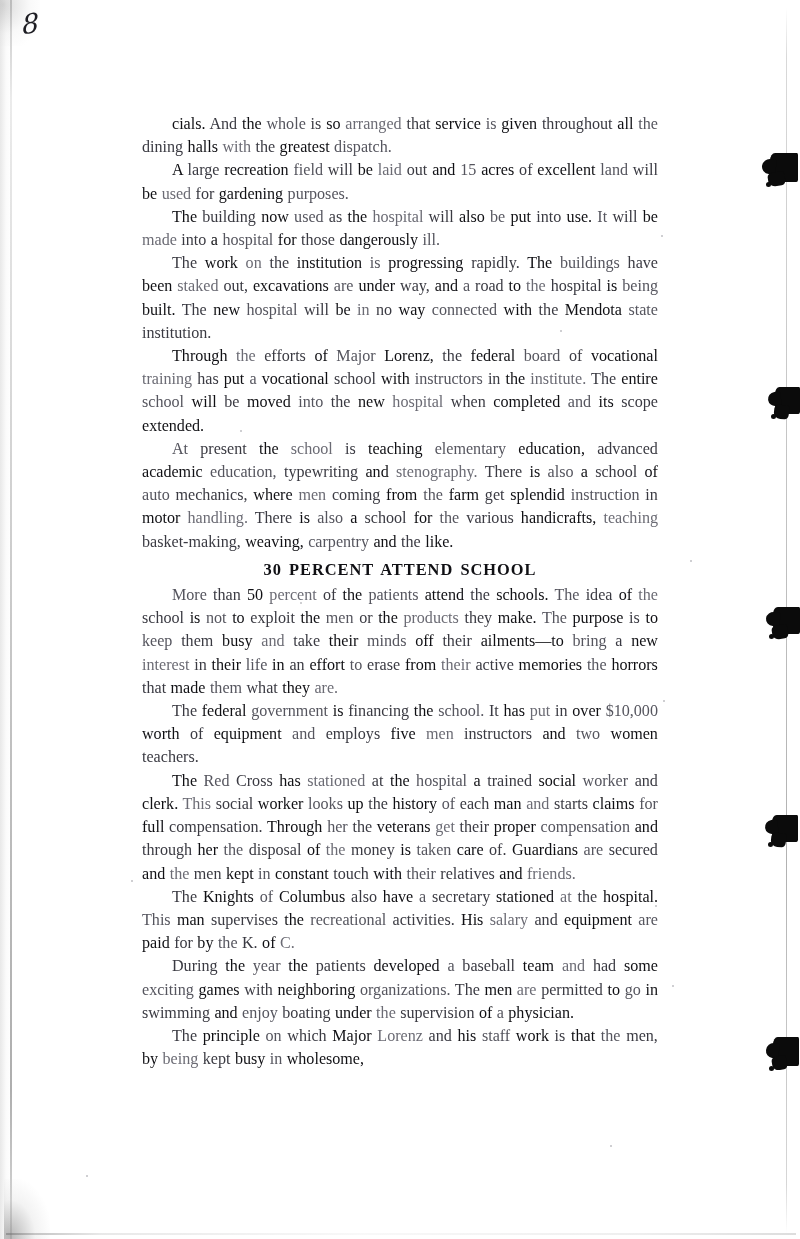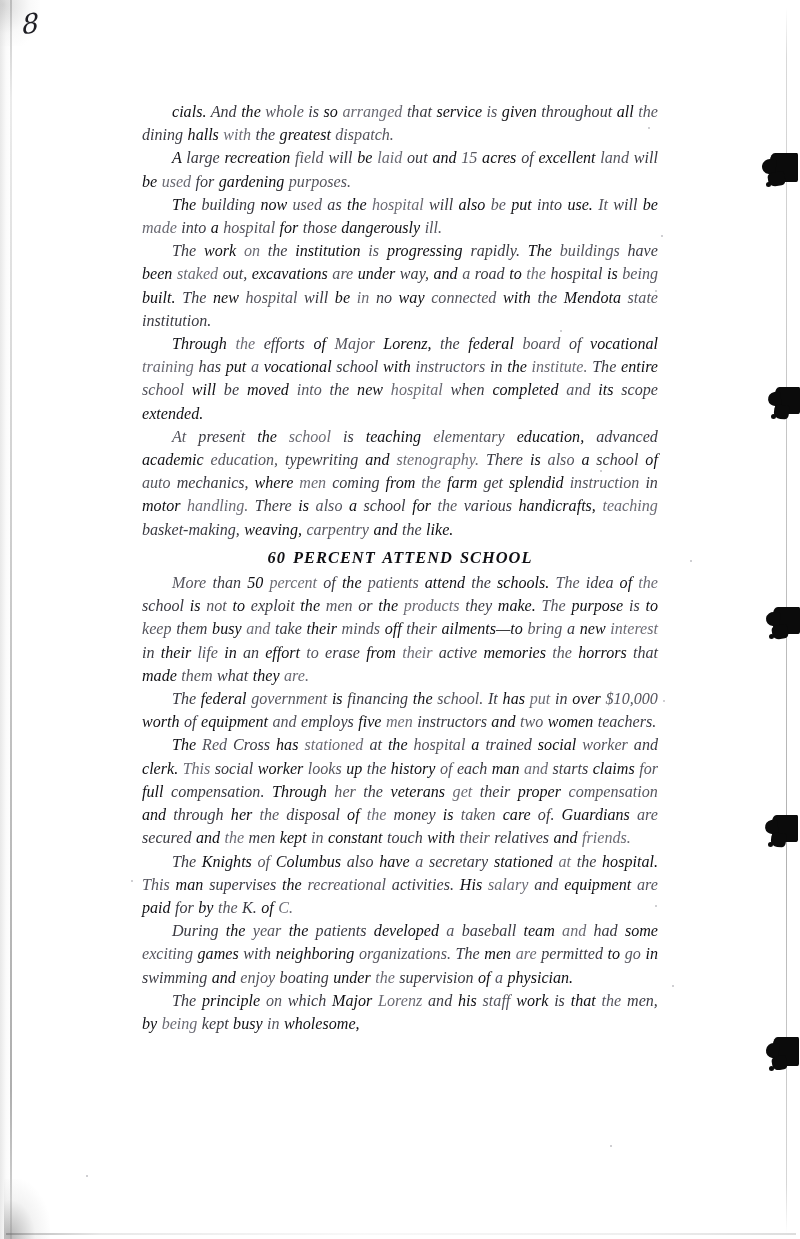--- a/index.html
+++ b/index.html
@@ -113,26 +113,25 @@
   }
   .clip .blob {
     position: absolute;
     background: #0b0b0b;
   }
 
   
   .column {
     position: absolute;
     left: 142px;
-    top: 100px;
+    top: 112px;
     width: 516px;
     color: #101014;
     font-size: 16.1px;
     line-height: 23.2px;
-    font-style: italic;
   }
   .para {
     margin: 0;
     text-align: justify;
     text-indent: 30px;
     text-justify: inter-word;
     word-spacing: 0.4px;
   }
   .heading {
     margin: 5px 0 2px 0;
@@ -213,21 +212,21 @@
       </div>
     </div>
 
   <div class="column" id="text-column">
       <p class="para"><span>cials.</span>  <span class="fade1">And</span> <span>the</span> <span class="fade2">whole</span> <span class="fade1">is</span> <span>so</span> <span class="fade3">arranged</span> <span class="fade1">that</span> <span>service</span> <span class="fade2">is</span> <span>given</span> <span class="fade1">throughout</span> <span>all</span> <span class="fade2">the</span> <span class="fade1">dining</span> <span>halls</span> <span class="fade3">with</span> <span class="fade1">the</span> <span>greatest</span> <span class="fade2">dispatch.</span></p>
       <p class="para"><span>A</span> <span class="fade1">large</span> <span>recreation</span> <span class="fade2">field</span> <span class="fade1">will</span> <span>be</span> <span class="fade3">laid</span> <span class="fade1">out</span> <span>and</span> <span class="fade2">15</span> <span>acres</span> <span class="fade1">of</span> <span>excellent</span> <span class="fade2">land</span> <span class="fade1">will</span> <span>be</span> <span class="fade3">used</span> <span class="fade1">for</span> <span>gardening</span> <span class="fade2">purposes.</span></p>
       <p class="para"><span>The</span> <span class="fade1">building</span> <span>now</span> <span class="fade2">used</span> <span class="fade1">as</span> <span>the</span> <span class="fade3">hospital</span> <span class="fade1">will</span> <span>also</span> <span class="fade2">be</span> <span>put</span> <span class="fade1">into</span> <span>use.</span>  <span class="fade2">It</span> <span class="fade1">will</span> <span>be</span> <span class="fade3">made</span> <span class="fade1">into</span> <span>a</span> <span class="fade2">hospital</span> <span>for</span> <span class="fade1">those</span> <span>dangerously</span> <span class="fade2">ill.</span></p>
       <p class="para"><span class="fade1">The</span> <span>work</span> <span class="fade3">on</span> <span class="fade1">the</span> <span>institution</span> <span class="fade2">is</span> <span>progressing</span> <span class="fade1">rapidly.</span> <span>The</span> <span class="fade2">buildings</span> <span class="fade1">have</span> <span>been</span> <span class="fade3">staked</span> <span class="fade1">out,</span> <span>excavations</span> <span class="fade2">are</span> <span>under</span> <span class="fade1">way,</span> <span>and</span> <span class="fade2">a</span> <span class="fade1">road</span> <span>to</span> <span class="fade3">the</span> <span class="fade1">hospital</span> <span>is</span> <span class="fade2">being</span> <span>built.</span>  <span class="fade1">The</span> <span>new</span> <span class="fade2">hospital</span> <span class="fade1">will</span> <span>be</span> <span class="fade3">in</span> <span class="fade1">no</span> <span>way</span> <span class="fade2">connected</span> <span>with</span> <span class="fade1">the</span> <span>Mendota</span> <span class="fade2">state</span> <span class="fade1">institution.</span></p>
       <p class="para"><span>Through</span> <span class="fade3">the</span> <span class="fade1">efforts</span> <span>of</span> <span class="fade2">Major</span> <span>Lorenz,</span> <span class="fade1">the</span> <span>federal</span> <span class="fade2">board</span> <span class="fade1">of</span> <span>vocational</span> <span class="fade3">training</span> <span class="fade1">has</span> <span>put</span> <span class="fade2">a</span> <span>vocational</span> <span class="fade1">school</span> <span>with</span> <span class="fade2">instructors</span> <span class="fade1">in</span> <span>the</span> <span class="fade3">institute.</span>  <span class="fade1">The</span> <span>entire</span> <span class="fade2">school</span> <span>will</span> <span class="fade1">be</span> <span>moved</span> <span class="fade2">into</span> <span class="fade1">the</span> <span>new</span> <span class="fade3">hospital</span> <span class="fade1">when</span> <span>completed</span> <span class="fade2">and</span> <span>its</span> <span class="fade1">scope</span> <span>extended.</span></p>
       <p class="para"><span class="fade2">At</span> <span class="fade1">present</span> <span>the</span> <span class="fade3">school</span> <span class="fade1">is</span> <span>teaching</span> <span class="fade2">elementary</span> <span>education,</span> <span class="fade1">advanced</span> <span>academic</span> <span class="fade2">education,</span> <span class="fade1">typewriting</span> <span>and</span> <span class="fade3">stenography.</span>  <span class="fade1">There</span> <span>is</span> <span class="fade2">also</span> <span>a</span> <span class="fade1">school</span> <span>of</span> <span class="fade2">auto</span> <span class="fade1">mechanics,</span> <span>where</span> <span class="fade3">men</span> <span class="fade1">coming</span> <span>from</span> <span class="fade2">the</span> <span>farm</span> <span class="fade1">get</span> <span>splendid</span> <span class="fade2">instruction</span> <span class="fade1">in</span> <span>motor</span> <span class="fade3">handling.</span>  <span class="fade1">There</span> <span>is</span> <span class="fade2">also</span> <span>a</span> <span class="fade1">school</span> <span>for</span> <span class="fade2">the</span> <span class="fade1">various</span> <span>handicrafts,</span> <span class="fade3">teaching</span> <span class="fade1">basket-making,</span> <span>weaving,</span> <span class="fade2">carpentry</span> <span>and</span> <span class="fade1">the</span> <span>like.</span></p>
-      <div class="heading">60 PERCENT ATTEND SCHOOL</div>
+      <div class="heading">30 PERCENT ATTEND SCHOOL</div>
       <p class="para"><span class="fade2">More</span> <span class="fade1">than</span> <span>50</span> <span class="fade3">percent</span> <span class="fade1">of</span> <span>the</span> <span class="fade2">patients</span> <span>attend</span> <span class="fade1">the</span> <span>schools.</span>  <span class="fade2">The</span> <span class="fade1">idea</span> <span>of</span> <span class="fade3">the</span> <span class="fade1">school</span> <span>is</span> <span class="fade2">not</span> <span>to</span> <span class="fade1">exploit</span> <span>the</span> <span class="fade2">men</span> <span class="fade1">or</span> <span>the</span> <span class="fade3">products</span> <span class="fade1">they</span> <span>make.</span>  <span class="fade2">The</span> <span>purpose</span> <span class="fade1">is</span> <span>to</span> <span class="fade2">keep</span> <span class="fade1">them</span> <span>busy</span> <span class="fade3">and</span> <span class="fade1">take</span> <span>their</span> <span class="fade2">minds</span> <span>off</span> <span class="fade1">their</span> <span>ailments—to</span> <span class="fade2">bring</span> <span class="fade1">a</span> <span>new</span> <span class="fade3">interest</span> <span class="fade1">in</span> <span>their</span> <span class="fade2">life</span> <span>in</span> <span class="fade1">an</span> <span>effort</span> <span class="fade2">to</span> <span class="fade1">erase</span> <span>from</span> <span class="fade3">their</span> <span class="fade1">active</span> <span>memories</span> <span class="fade2">the</span> <span>horrors</span> <span class="fade1">that</span> <span>made</span> <span class="fade2">them</span> <span class="fade1">what</span> <span>they</span> <span class="fade3">are.</span></p>
       <p class="para"><span class="fade1">The</span> <span>federal</span> <span class="fade2">government</span> <span>is</span> <span class="fade1">financing</span> <span>the</span> <span class="fade2">school.</span>  <span class="fade1">It</span> <span>has</span> <span class="fade3">put</span> <span class="fade1">in</span> <span>over</span> <span class="fade2">$10,000</span> <span>worth</span> <span class="fade1">of</span> <span>equipment</span> <span class="fade2">and</span> <span class="fade1">employs</span> <span>five</span> <span class="fade3">men</span> <span class="fade1">instructors</span> <span>and</span> <span class="fade2">two</span> <span>women</span> <span class="fade1">teachers.</span></p>
       <p class="para"><span>The</span> <span class="fade2">Red</span> <span class="fade1">Cross</span> <span>has</span> <span class="fade3">stationed</span> <span class="fade1">at</span> <span>the</span> <span class="fade2">hospital</span> <span>a</span> <span class="fade1">trained</span> <span>social</span> <span class="fade2">worker</span> <span class="fade1">and</span> <span>clerk.</span>  <span class="fade3">This</span> <span class="fade1">social</span> <span>worker</span> <span class="fade2">looks</span> <span>up</span> <span class="fade1">the</span> <span>history</span> <span class="fade2">of</span> <span class="fade1">each</span> <span>man</span> <span class="fade3">and</span> <span class="fade1">starts</span> <span>claims</span> <span class="fade2">for</span> <span>full</span> <span class="fade1">compensation.</span>  <span>Through</span> <span class="fade2">her</span> <span class="fade1">the</span> <span>veterans</span> <span class="fade3">get</span> <span class="fade1">their</span> <span>proper</span> <span class="fade2">compensation</span> <span>and</span> <span class="fade1">through</span> <span>her</span> <span class="fade2">the</span> <span class="fade1">disposal</span> <span>of</span> <span class="fade3">the</span> <span class="fade1">money</span> <span>is</span> <span class="fade2">taken</span> <span>care</span> <span class="fade1">of.</span>  <span>Guardians</span> <span class="fade2">are</span> <span class="fade1">secured</span> <span>and</span> <span class="fade3">the</span> <span class="fade1">men</span> <span>kept</span> <span class="fade2">in</span> <span>constant</span> <span class="fade1">touch</span> <span>with</span> <span class="fade2">their</span> <span class="fade1">relatives</span> <span>and</span> <span class="fade3">friends.</span></p>
       <p class="para"><span class="fade1">The</span> <span>Knights</span> <span class="fade2">of</span> <span>Columbus</span> <span class="fade1">also</span> <span>have</span> <span class="fade2">a</span> <span class="fade1">secretary</span> <span>stationed</span> <span class="fade3">at</span> <span class="fade1">the</span> <span>hospital.</span>  <span class="fade2">This</span> <span>man</span> <span class="fade1">supervises</span> <span>the</span> <span class="fade2">recreational</span> <span class="fade1">activities.</span>  <span>His</span> <span class="fade3">salary</span> <span class="fade1">and</span> <span>equipment</span> <span class="fade2">are</span> <span>paid</span> <span class="fade1">for</span> <span>by</span> <span class="fade2">the</span> <span class="fade1">K.</span> <span>of</span> <span class="fade3">C.</span></p>
       <p class="para"><span class="fade1">During</span> <span>the</span> <span class="fade2">year</span> <span>the</span> <span class="fade1">patients</span> <span>developed</span> <span class="fade2">a</span> <span class="fade1">baseball</span> <span>team</span> <span class="fade3">and</span> <span class="fade1">had</span> <span>some</span> <span class="fade2">exciting</span> <span>games</span> <span class="fade1">with</span> <span>neighboring</span> <span class="fade2">organizations.</span>  <span class="fade1">The</span> <span>men</span> <span class="fade3">are</span> <span class="fade1">permitted</span> <span>to</span> <span class="fade2">go</span> <span>in</span> <span class="fade1">swimming</span> <span>and</span> <span class="fade2">enjoy</span> <span class="fade1">boating</span> <span>under</span> <span class="fade3">the</span> <span class="fade1">supervision</span> <span>of</span> <span class="fade2">a</span> <span>physician.</span></p>
       <p class="para"><span class="fade1">The</span> <span>principle</span> <span class="fade2">on</span> <span class="fade1">which</span> <span>Major</span> <span class="fade3">Lorenz</span> <span class="fade1">and</span> <span>his</span> <span class="fade2">staff</span> <span>work</span> <span class="fade1">is</span> <span>that</span> <span class="fade2">the</span> <span class="fade1">men,</span> <span>by</span> <span class="fade3">being</span> <span class="fade1">kept</span> <span>busy</span> <span class="fade2">in</span> <span>wholesome,</span></p>
     </div>
 
 <div class="speckle" style="left: 648px; top: 127px; width: 2px; height: 2px;"></div>
     <div class="speckle" style="left: 661px; top: 235px; width: 2px; height: 2px;"></div>

